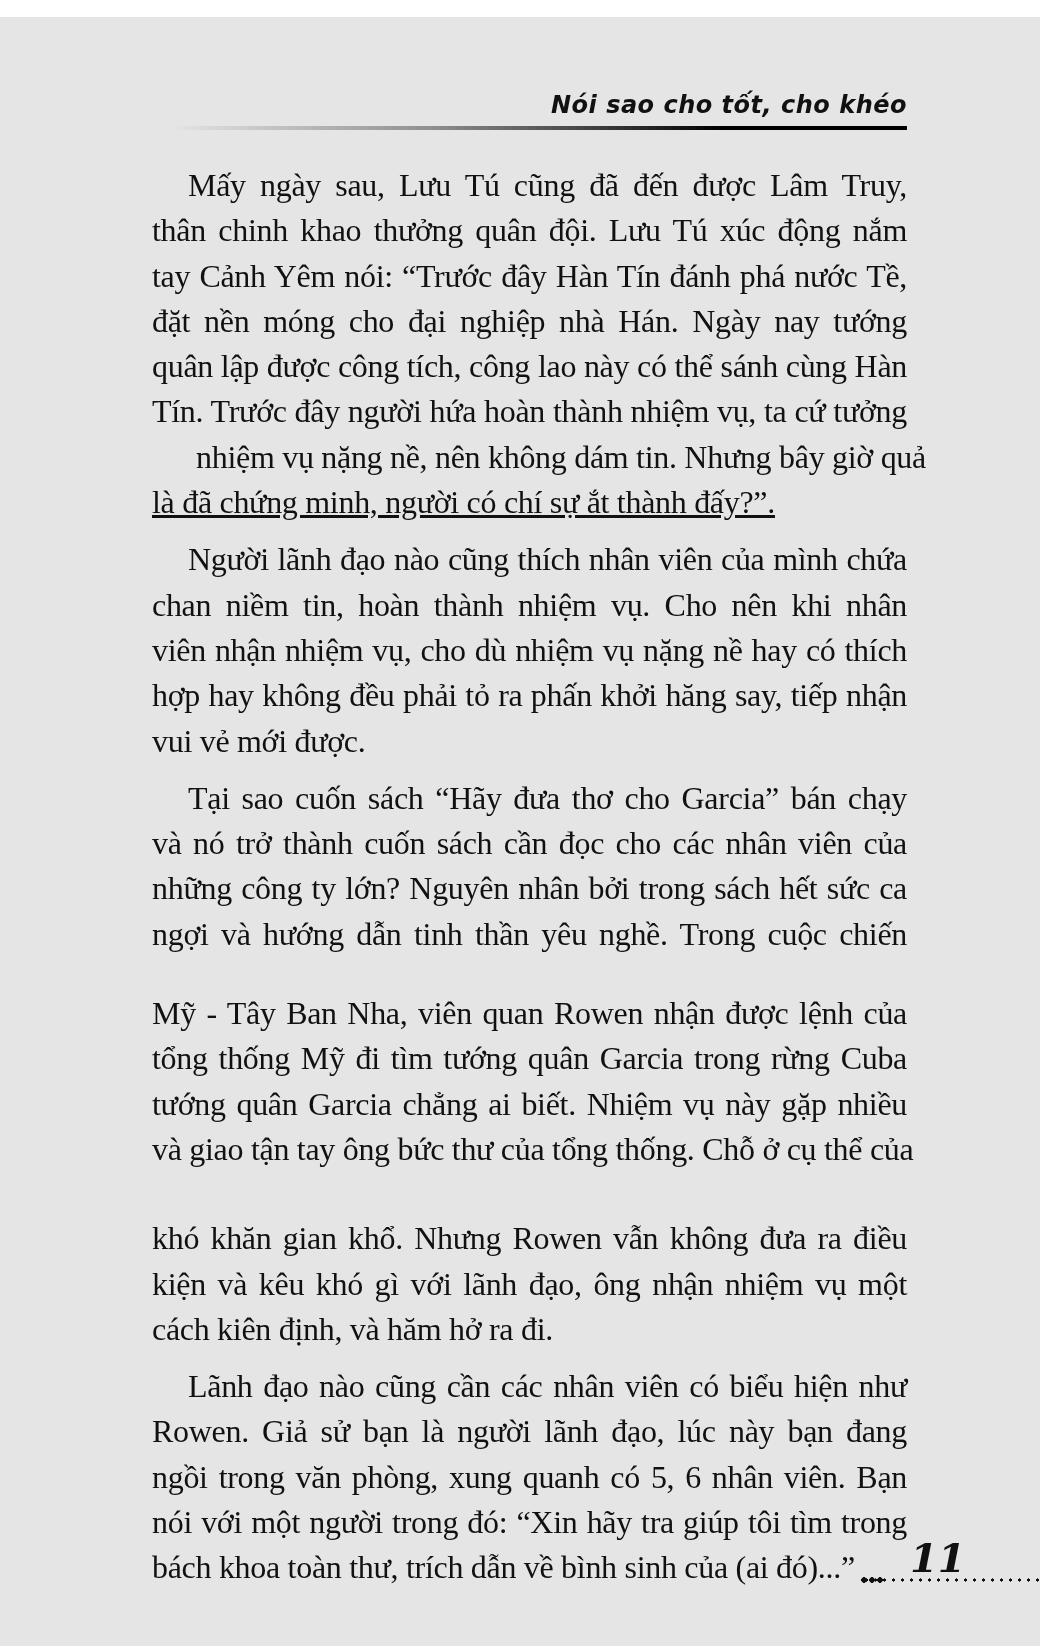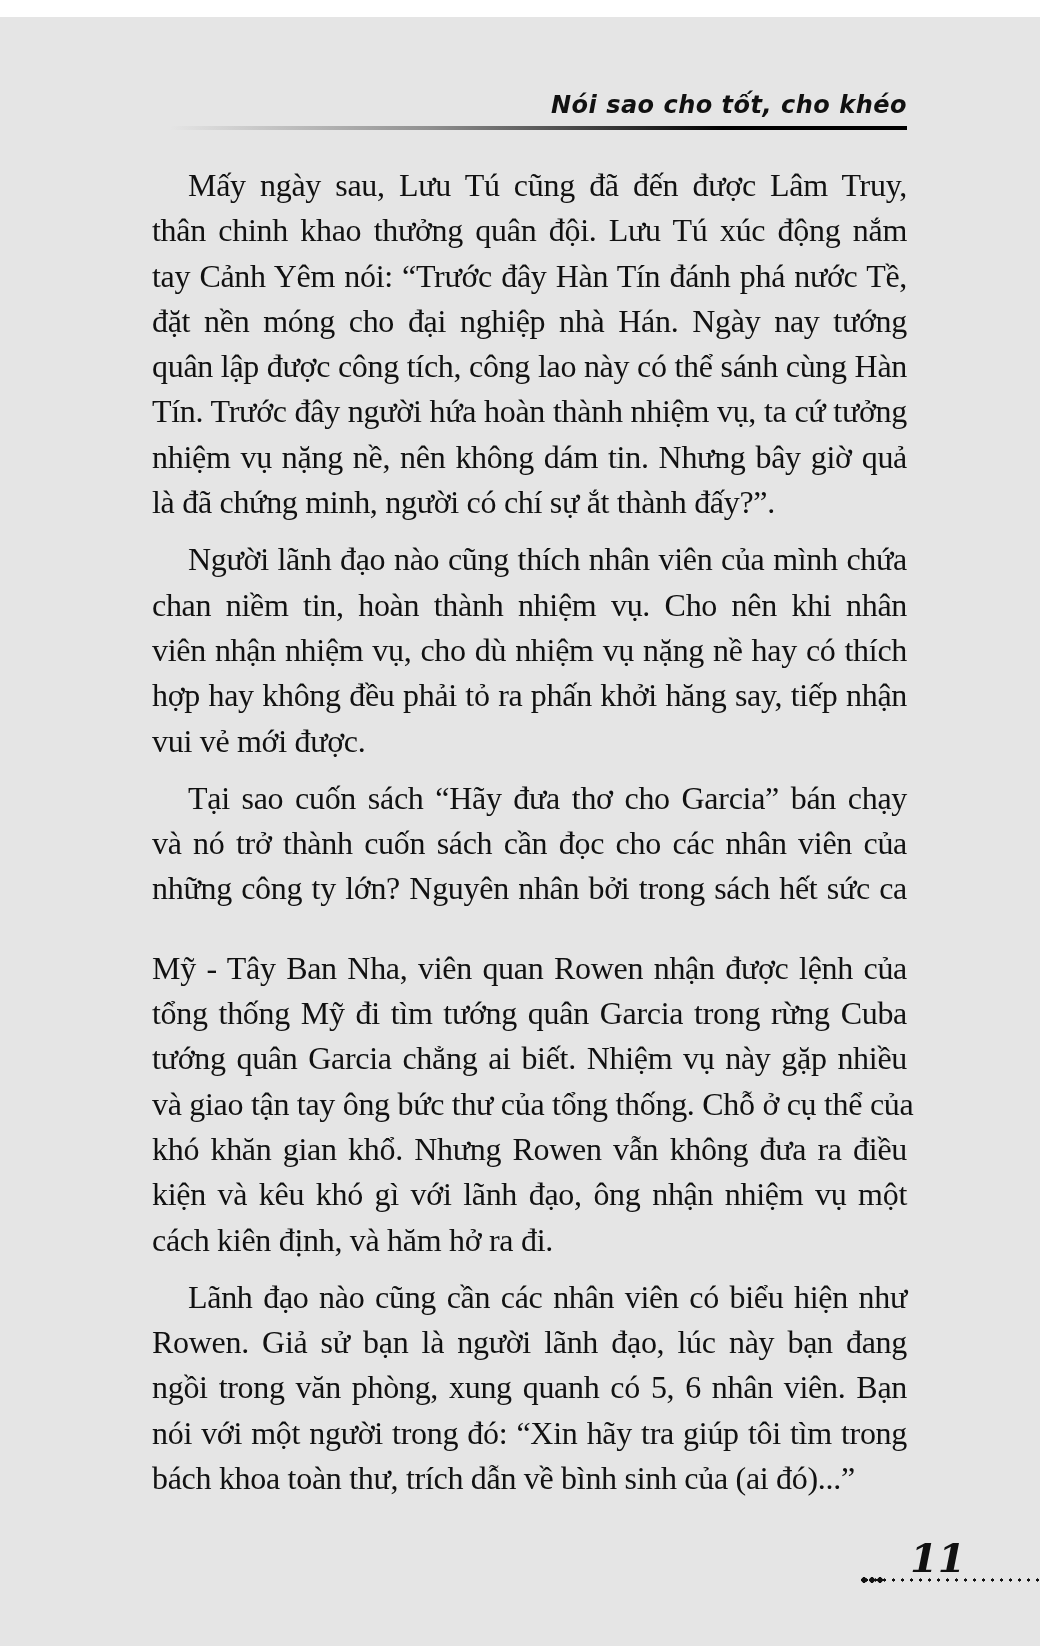--- a/index.html
+++ b/index.html
@@ -50,39 +50,40 @@
   <div class="head-rule"></div>
 
   <div class="body-text">
     <div class="para">
       <span class="line first" style="white-space: nowrap;">Mấy ngày sau, Lưu Tú cũng đã đến được Lâm Truy,</span>
       <span class="line" style="white-space: nowrap;">thân chinh khao thưởng quân đội. Lưu Tú xúc động nắm</span>
       <span class="line" style="white-space: nowrap;">tay Cảnh Yêm nói: “Trước đây Hàn Tín đánh phá nước Tề,</span>
       <span class="line" style="white-space: nowrap;">đặt nền móng cho đại nghiệp nhà Hán. Ngày nay tướng</span>
       <span class="line" style="white-space: nowrap;">quân lập được công tích, công lao này có thể sánh cùng Hàn</span>
       <span class="line" style="white-space: nowrap;">Tín. Trước đây người hứa hoàn thành nhiệm vụ, ta cứ tưởng</span>
-      <span class="line" style="white-space: nowrap;">nhiệm vụ nặng nề, nên không dám tin. Nhưng bây giờ quả</span>
-      <span class="line last" style="white-space: nowrap;">là đã chứng minh, người có chí sự ắt thành đấy?”.</span>
+      <span class="line" style="white-space: nowrap; margin-left: 44px;">nhiệm vụ nặng nề, nên không dám tin. Nhưng bây giờ quả</span>
+      <span class="line last" style="white-space: nowrap; text-decoration: underline;">là đã chứng minh, người có chí sự ắt thành đấy?”.</span>
     </div>
     <div class="para">
       <span class="line first" style="white-space: nowrap;">Người lãnh đạo nào cũng thích nhân viên của mình chứa</span>
       <span class="line" style="white-space: nowrap;">chan niềm tin, hoàn thành nhiệm vụ. Cho nên khi nhân</span>
       <span class="line" style="white-space: nowrap;">viên nhận nhiệm vụ, cho dù nhiệm vụ nặng nề hay có thích</span>
       <span class="line" style="white-space: nowrap;">hợp hay không đều phải tỏ ra phấn khởi hăng say, tiếp nhận</span>
       <span class="line last" style="white-space: nowrap;">vui vẻ mới được.</span>
     </div>
     <div class="para">
       <span class="line first" style="white-space: nowrap;">Tại sao cuốn sách “Hãy đưa thơ cho Garcia” bán chạy</span>
       <span class="line" style="white-space: nowrap;">và nó trở thành cuốn sách cần đọc cho các nhân viên của</span>
       <span class="line" style="white-space: nowrap;">những công ty lớn? Nguyên nhân bởi trong sách hết sức ca</span>
+      <span class="line" style="white-space: nowrap;">ngợi và hướng dẫn tinh thần yêu nghề. Trong cuộc chiến</span>
       <span class="line" style="white-space: nowrap; margin-top: 34px;">Mỹ - Tây Ban Nha, viên quan Rowen nhận được lệnh của</span>
       <span class="line" style="white-space: nowrap;">tổng thống Mỹ đi tìm tướng quân Garcia trong rừng Cuba</span>
       <span class="line" style="white-space: nowrap;">tướng quân Garcia chẳng ai biết. Nhiệm vụ này gặp nhiều</span>
       <span class="line" style="white-space: nowrap;">và giao tận tay ông bức thư của tổng thống. Chỗ ở cụ thể của</span>
-      <span class="line" style="white-space: nowrap;">khó khăn gian khổ. Nhưng Rowen vẫn không đưa ra điều</span>
+      <span class="line" style="white-space: nowrap; margin-top: 44px;">khó khăn gian khổ. Nhưng Rowen vẫn không đưa ra điều</span>
       <span class="line" style="white-space: nowrap;">kiện và kêu khó gì với lãnh đạo, ông nhận nhiệm vụ một</span>
       <span class="line last" style="white-space: nowrap;">cách kiên định, và hăm hở ra đi.</span>
     </div>
     <div class="para">
       <span class="line first" style="white-space: nowrap;">Lãnh đạo nào cũng cần các nhân viên có biểu hiện như</span>
       <span class="line" style="white-space: nowrap;">Rowen. Giả sử bạn là người lãnh đạo, lúc này bạn đang</span>
       <span class="line" style="white-space: nowrap;">ngồi trong văn phòng, xung quanh có 5, 6 nhân viên. Bạn</span>
       <span class="line" style="white-space: nowrap;">nói với một người trong đó: “Xin hãy tra giúp tôi tìm trong</span>
       <span class="line last" style="white-space: nowrap;">bách khoa toàn thư, trích dẫn về bình sinh của (ai đó)...”</span>
     </div>

